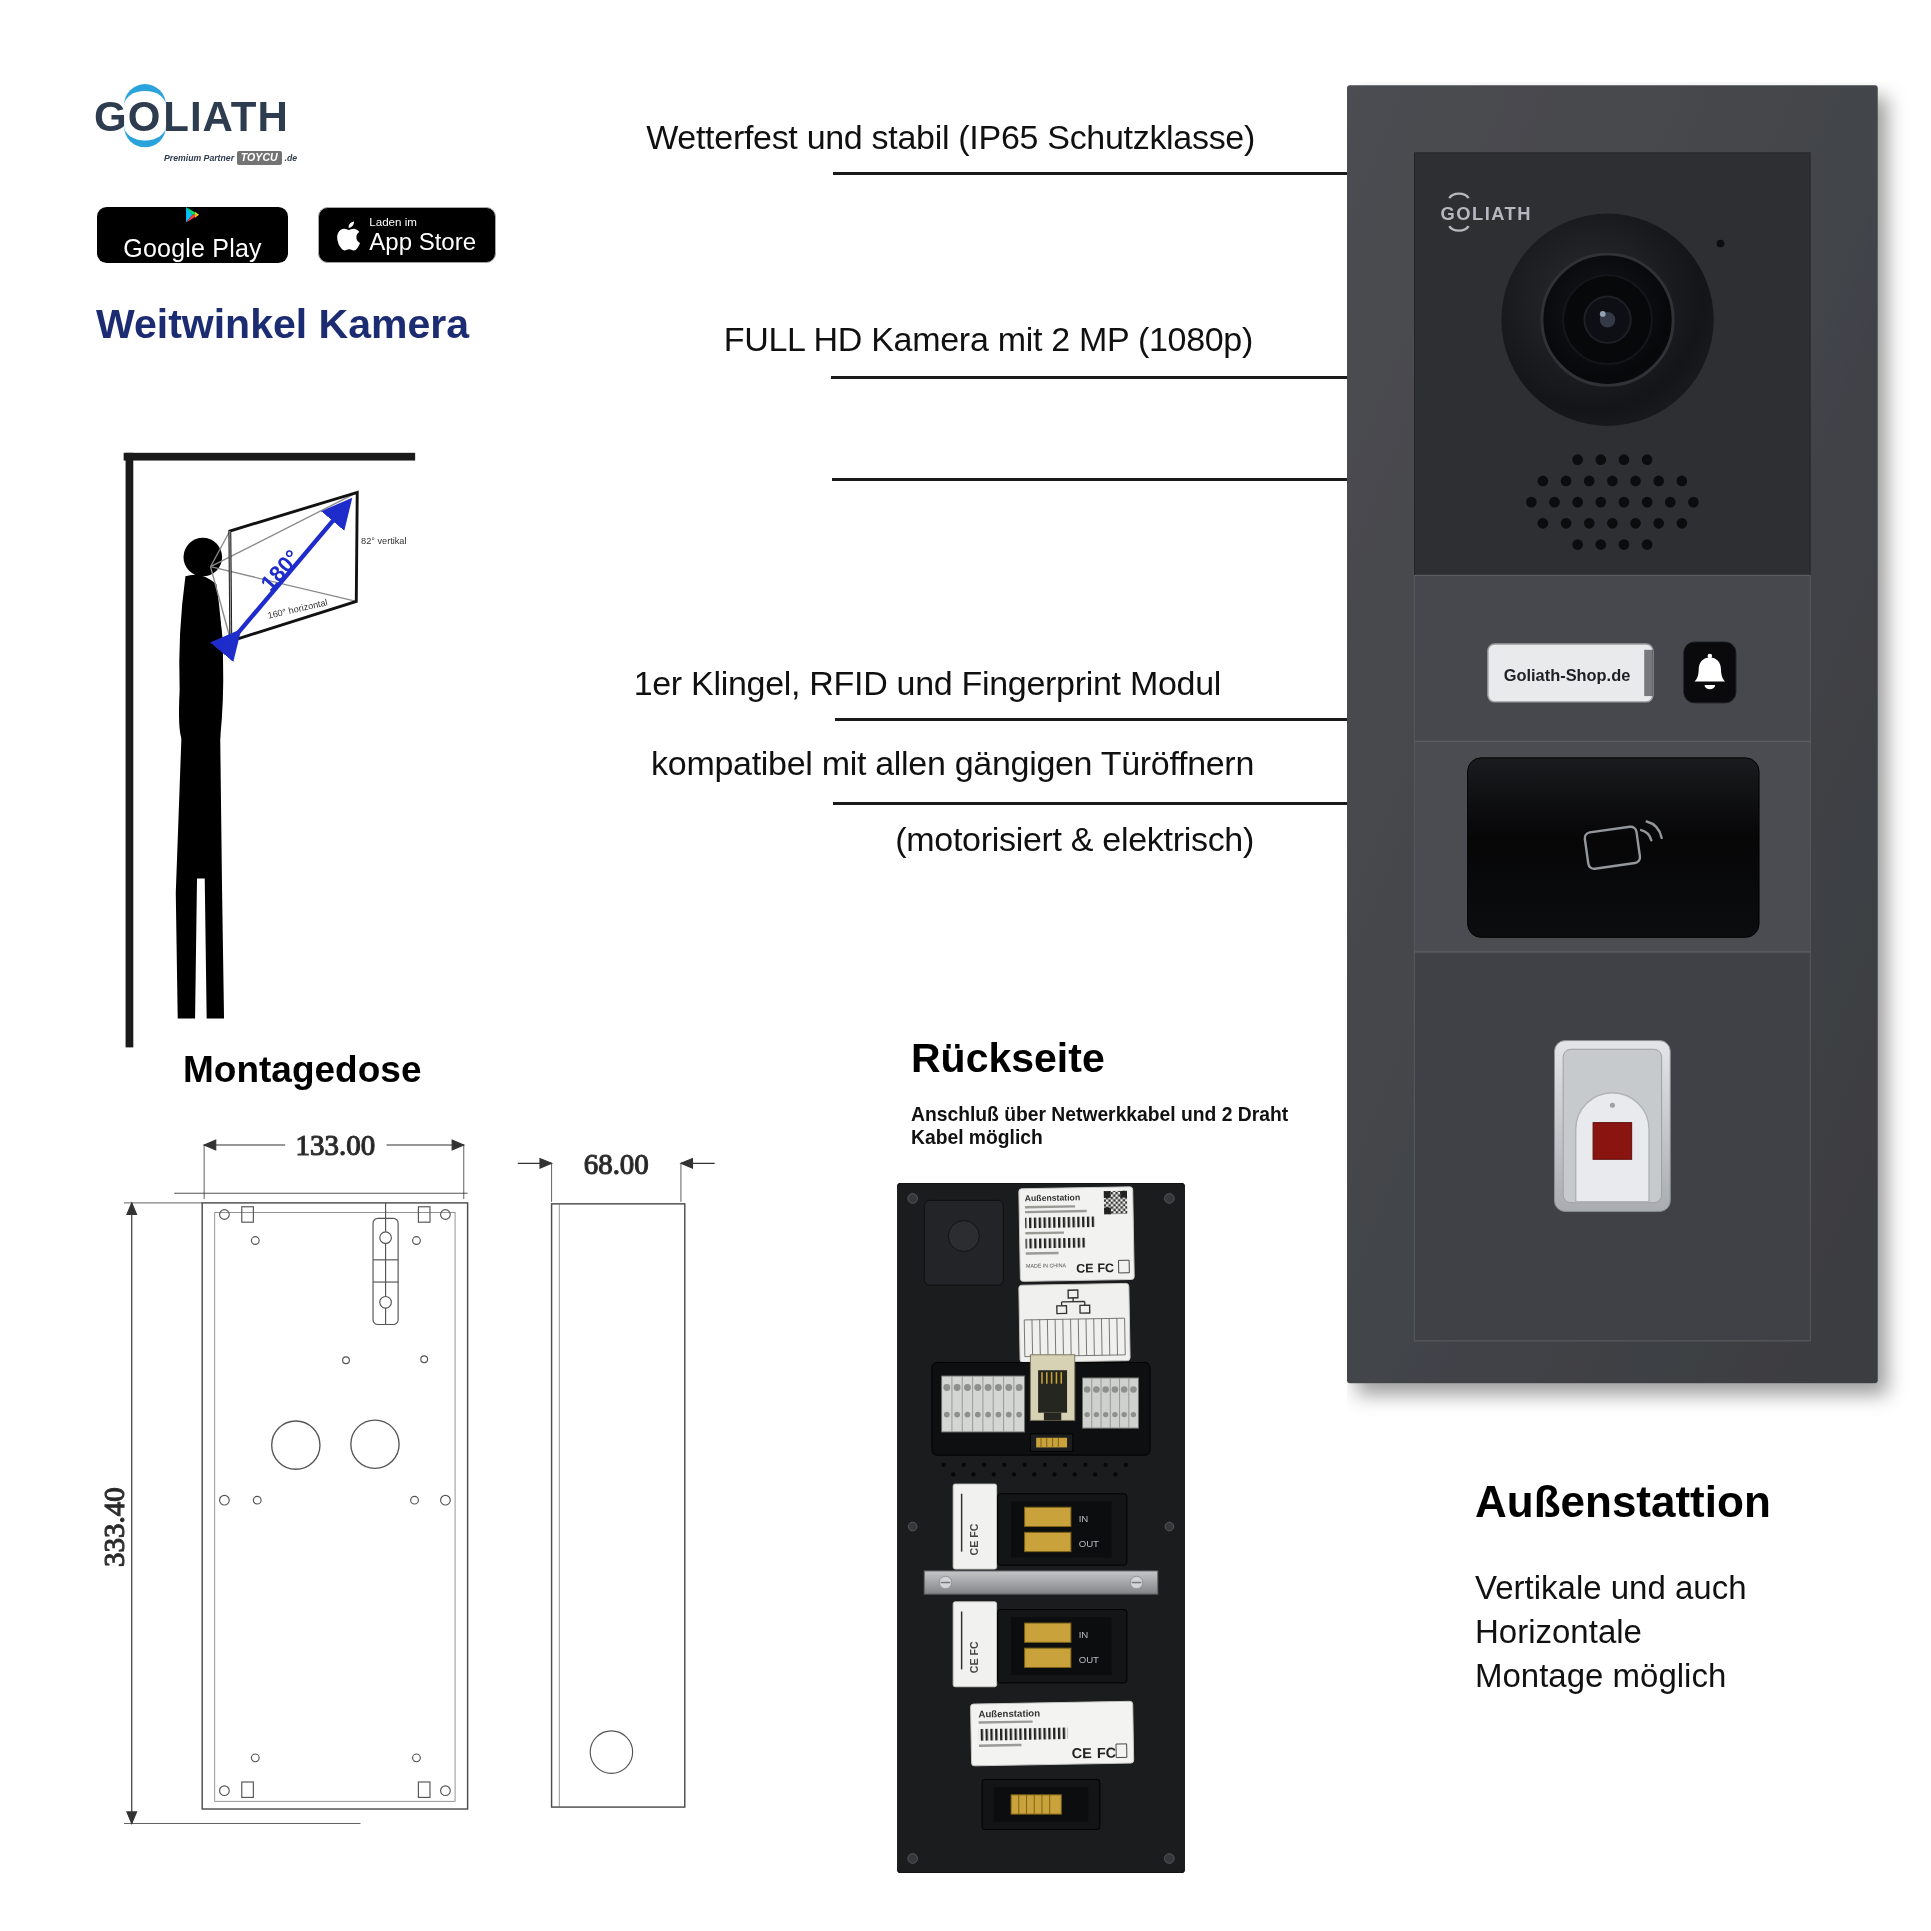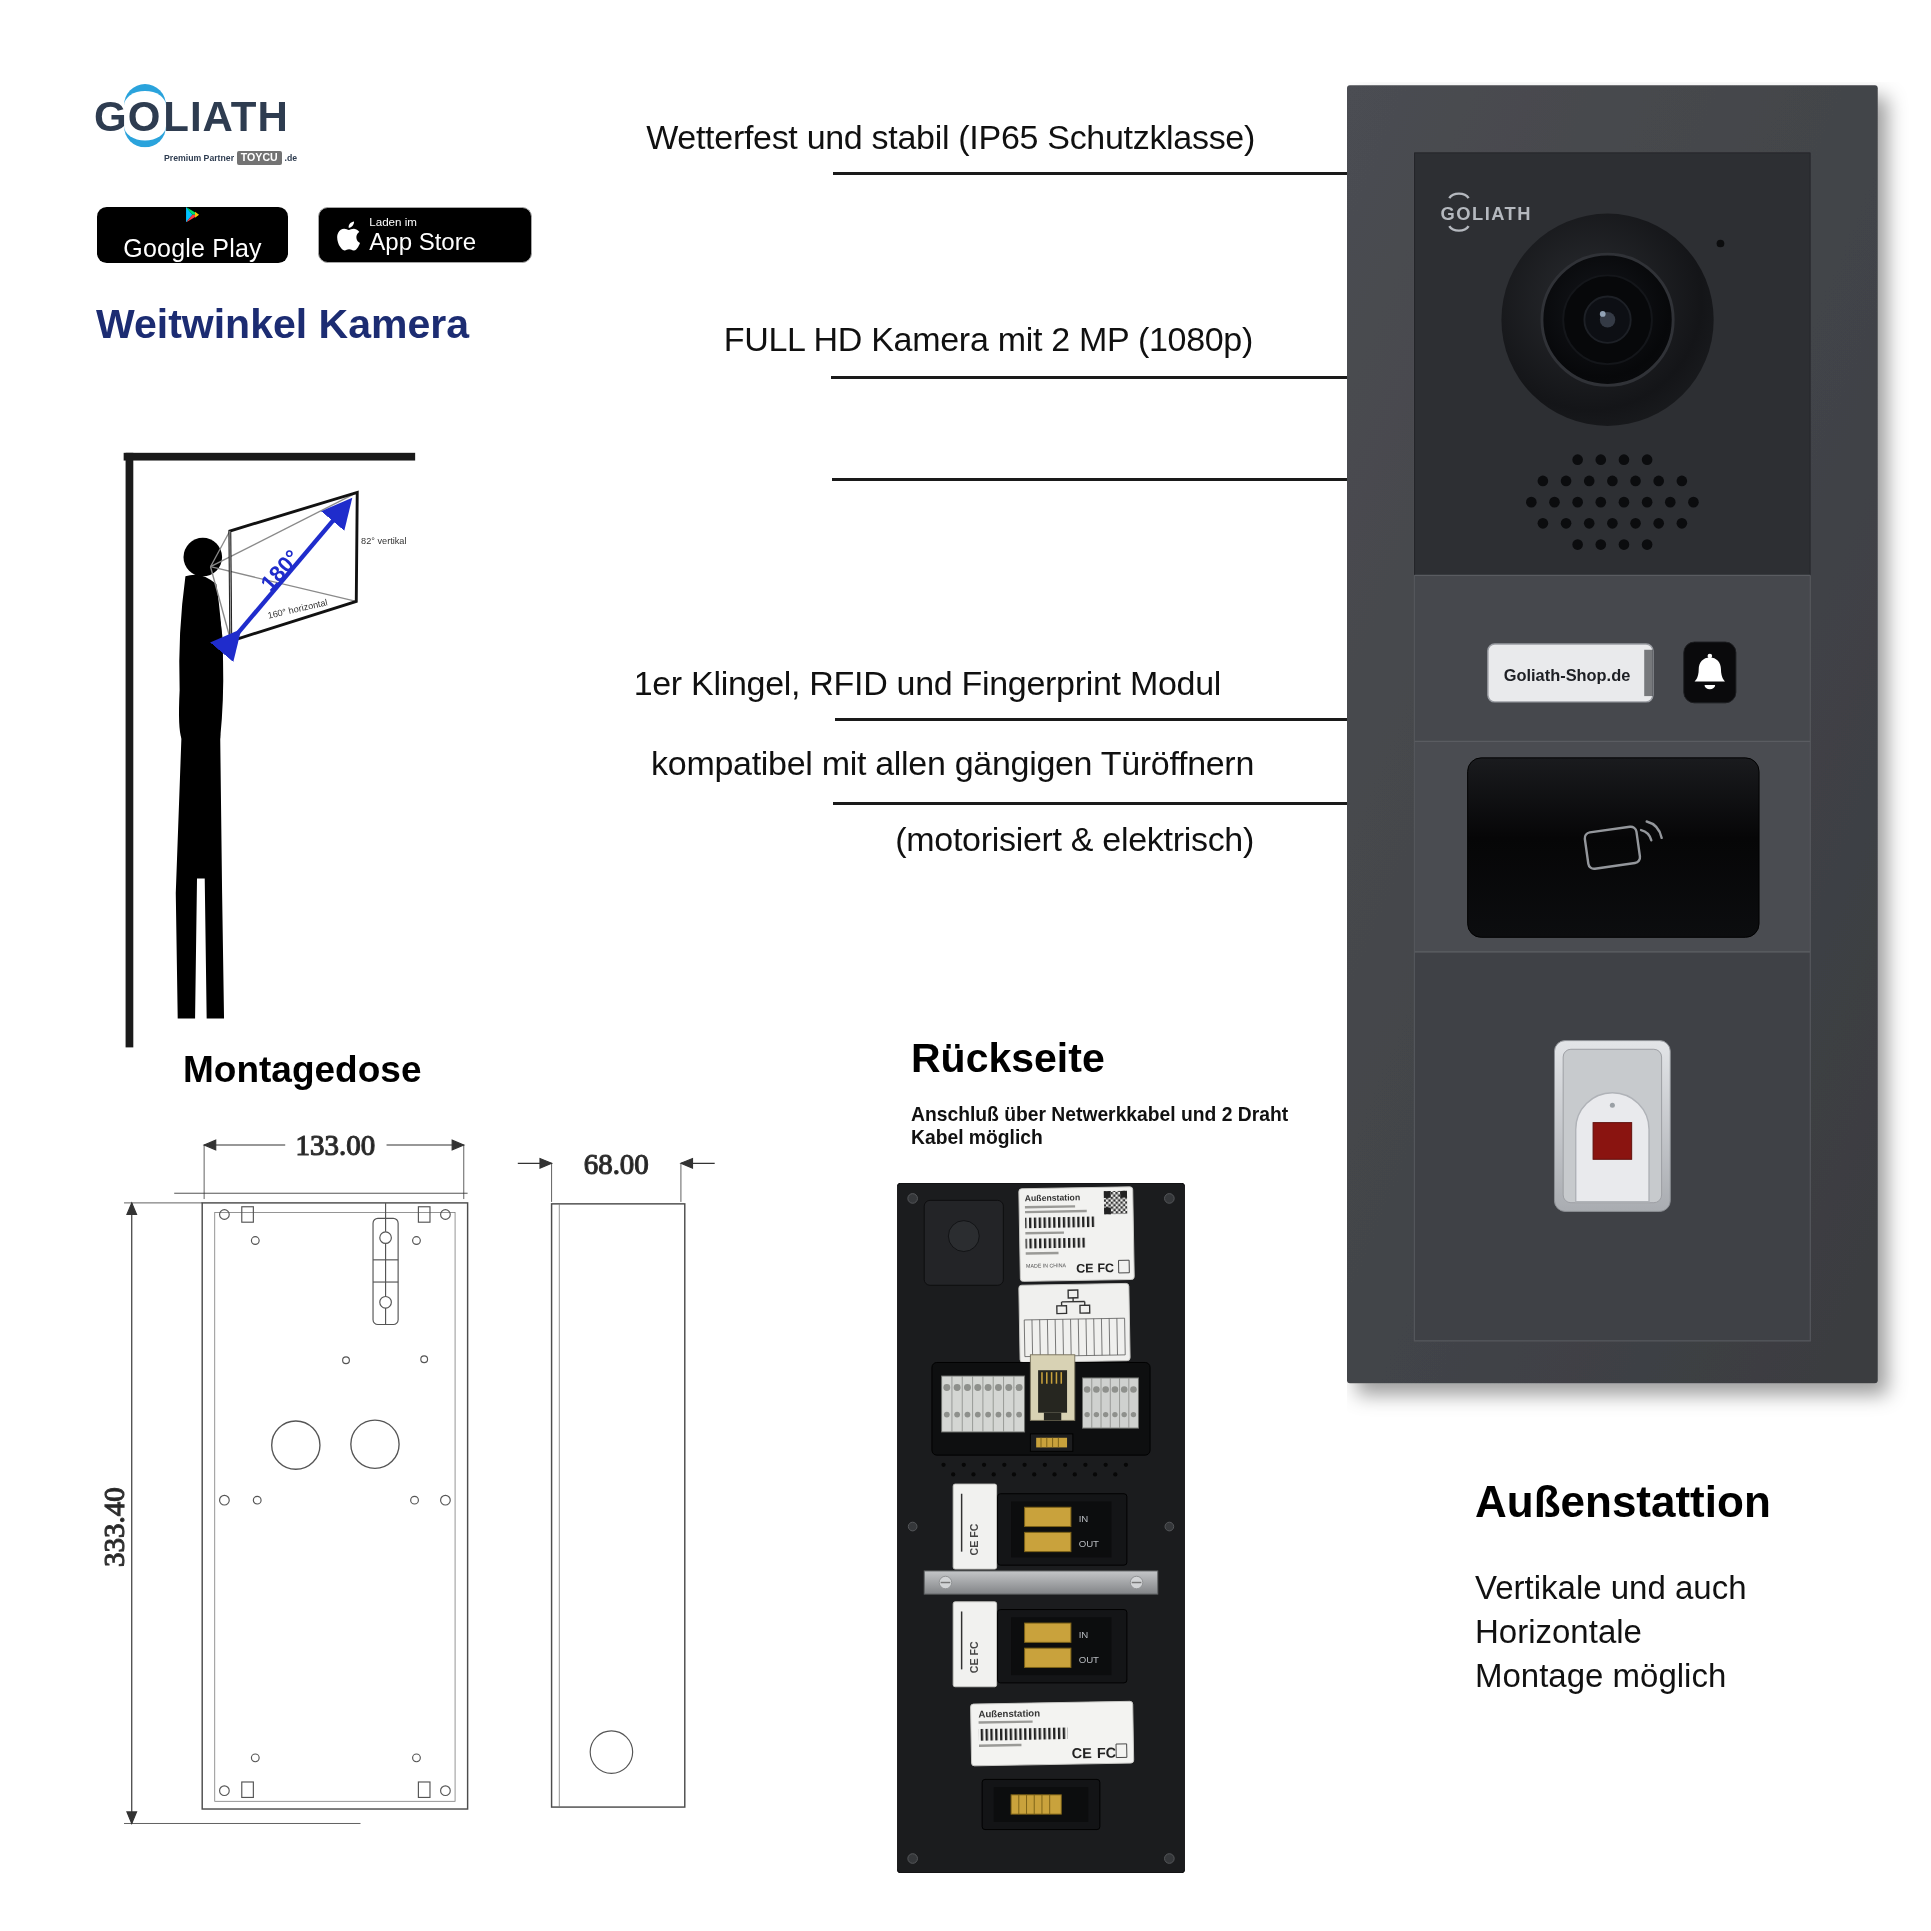--- a/index.html
+++ b/index.html
@@ -6,26 +6,26 @@
   #stage{position:relative;width:1931px;height:1931px;background:#fff;overflow:hidden;
          font-family:"Liberation Sans",sans-serif;color:#111;}
   .abs{position:absolute;}
   
   .logo{left:94px;top:93px;font-weight:bold;font-size:42px;letter-spacing:1px;color:#2e3c50;display:flex;}
   .o-wrap{position:relative;display:inline-block;}
   .arc{position:absolute;left:-3.9px;width:42px;height:14.5px;border-top:7.7px solid #2aa3dc;
        border-radius:50% 50% 0 0 / 100% 100% 0 0;}
   .arc.top{top:-8.7px;}
   .arc.bot{bottom:-6.8px;transform:scaleY(-1);}
-  .logo-sub{left:164px;top:151px;display:flex;align-items:center;gap:2.9px;font-size:8.7px;font-weight:bold;color:#2e3c50;}
+  .logo-sub{left:164px;top:151px;display:flex;align-items:center;gap:2.9px;font-size:8.7px;font-weight:bold;color:#2e3c50;font-style:italic;}
   .toycu{background:#737373;color:#fff;font-size:10.6px;font-weight:bold;padding:0 3.9px;border-radius:1.9px;line-height:13.5px;}
   
   .badge{display:flex;align-items:center;background:#000;border-radius:9.7px;color:#fff;box-sizing:border-box;}
   .gp{left:97px;top:207px;width:191px;height:56px;padding:0 13.5px;gap:11.6px;flex-direction:column;}
-  .as{left:318px;top:207px;width:214px;height:56px;padding:0 11.6px;gap:9.7px;border:1.9px solid #a6a6a6;}
+  .as{left:318px;top:207px;width:178px;height:56px;padding:0 11.6px;gap:9.7px;border:1.9px solid #a6a6a6;}
   .gp-label{font-size:25px;font-weight:500;letter-spacing:0.2px;}
   .as-col{display:flex;flex-direction:column;line-height:1;}
   .as-small{font-size:11.6px;}
   .as-large{font-size:24px;font-weight:500;margin-top:3px;}
   
   .headline{left:92px;top:293px;width:381px;text-align:center;font-weight:bold;font-size:41px;line-height:62px;color:#1c2c72;}
   
   .callout{font-size:34px;line-height:41px;white-space:nowrap;color:#101010;text-align:right;letter-spacing:-0.3px;}
   .cline{position:absolute;height:2.9px;background:#1a1a1a;}
   

